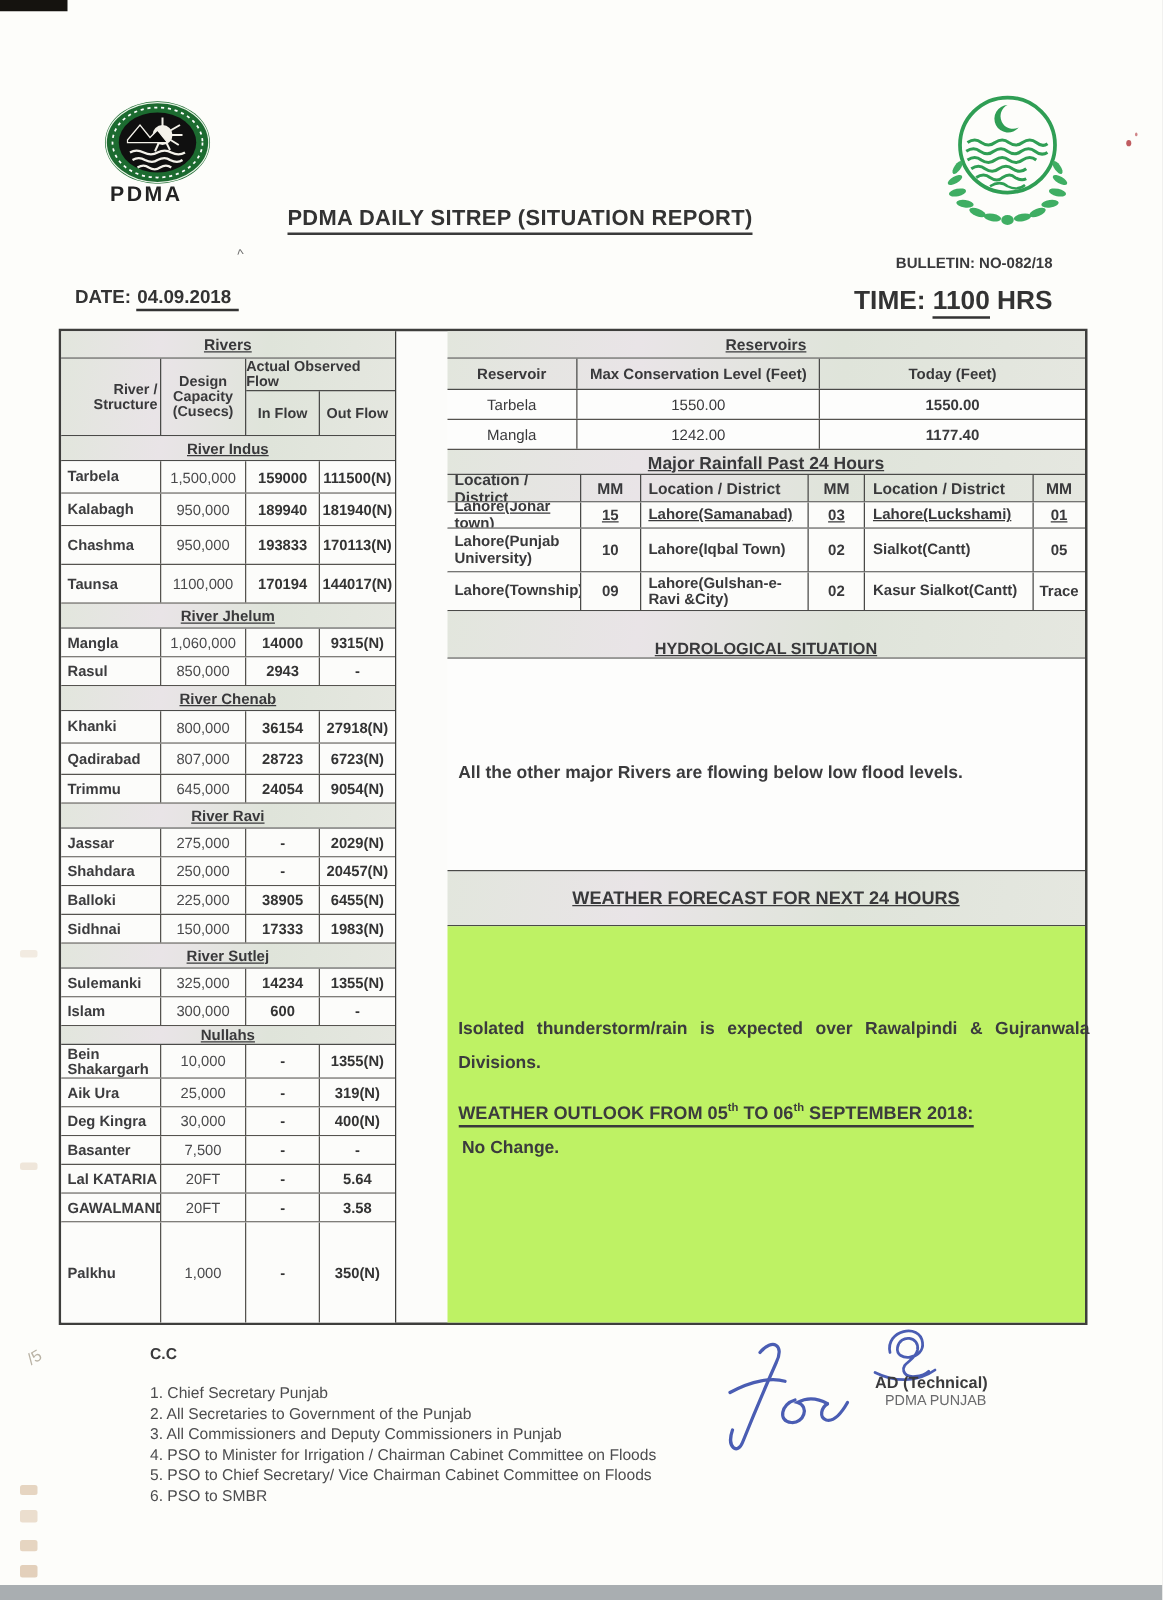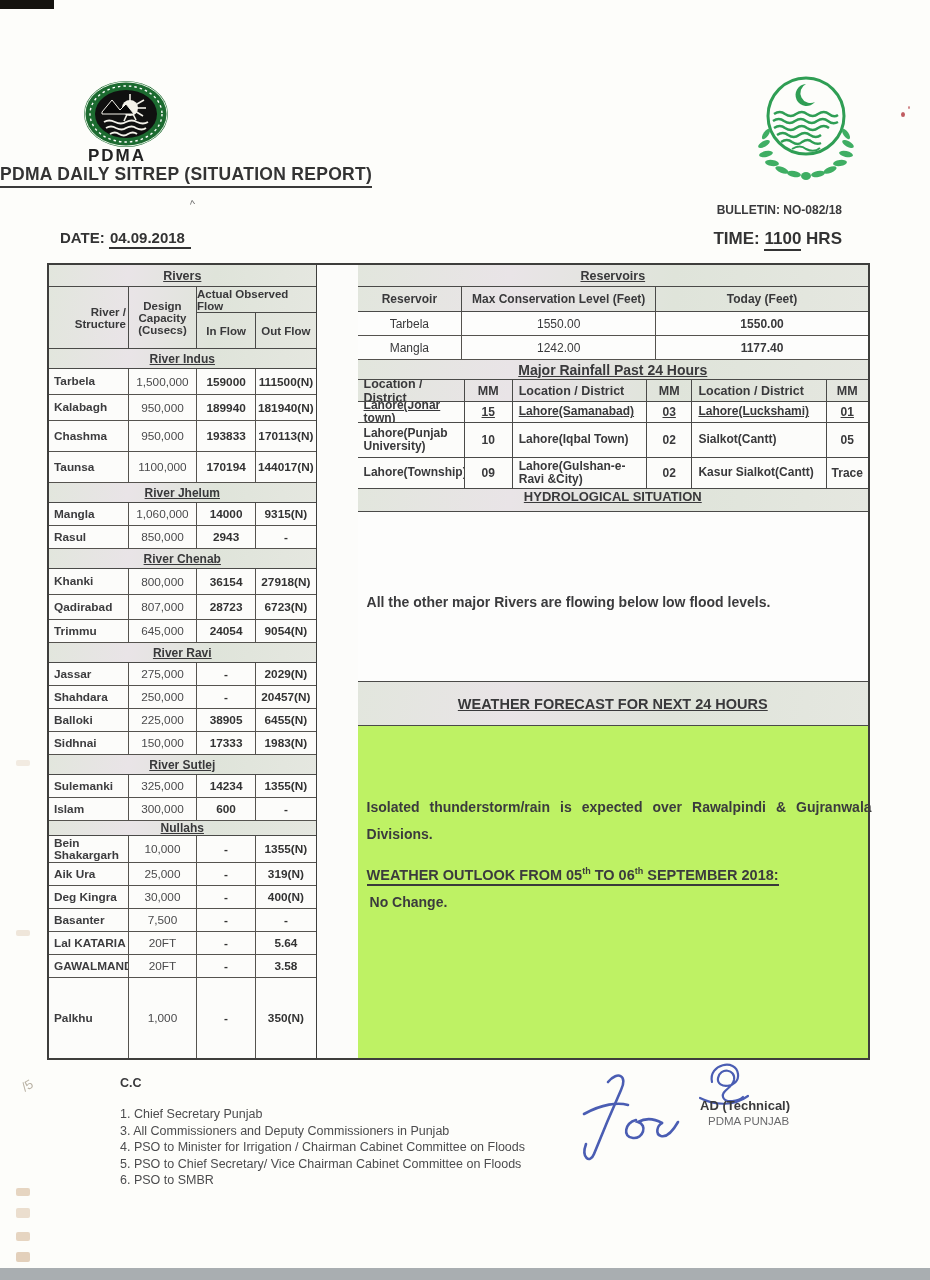--- a/index.html
+++ b/index.html
@@ -10,26 +10,26 @@
   .mark-topleft{position:absolute;left:0;top:0;width:54px;height:9px;background:#15130f;}
   .strip-bottom{position:absolute;left:0;bottom:0;width:930px;height:12px;background:#a9aeb1;}
   .binding{position:absolute;left:16px;width:14px;background:#c9a37c;opacity:.45;border-radius:2px;}
   .speck{position:absolute;border-radius:50%;}
   .caret-mark{position:absolute;left:190px;top:198px;color:#6b6b6b;font-size:11px;transform:rotate(-8deg);}
   .pencil-mark{position:absolute;left:22px;top:1078px;color:#b9b2a4;font-size:13px;transform:rotate(-30deg);}
   
   .logo-left{position:absolute;left:80px;top:78px;width:96px;height:96px;}
   .logo-caption{position:absolute;left:88px;top:146px;font-size:17px;font-weight:bold;color:#222;letter-spacing:2px;}
   .crest-right{position:absolute;left:752px;top:72px;width:108px;height:110px;}
-  .doc-title{position:absolute;left:0;top:164px;width:832px;text-align:left;}
+  .doc-title{position:absolute;left:0;top:164px;width:832px;text-align:center;}
   .doc-title span{font-size:17.5px;font-weight:bold;color:#333;border-bottom:2px solid #3a3a3a;padding-bottom:2px;letter-spacing:.3px;}
   .bulletin{position:absolute;right:88px;top:203px;font-size:12px;font-weight:bold;color:#3a3a3c;}
   .date-line{position:absolute;left:60px;top:229px;font-size:15px;font-weight:bold;color:#333;}
   .date-line .u{border-bottom:2px solid #333;padding:0 6px 1px 1px;}
-  .time-line{position:absolute;right:88px;top:229px;font-size:17px;font-weight:bold;color:#333;}
+  .time-line{position:absolute;right:88px;top:229px;font-size:21px;font-weight:bold;color:#333;}
   .time-line .u{border-bottom:2px solid #333;padding-bottom:1px;}
   
   .doc-table{position:absolute;left:47px;top:263px;width:823px;height:797px;
              border:2px solid #3e3e3c;display:flex;background:#fcfcfa;}
   .band{background:linear-gradient(100deg,#e2e6dd 0%,#e9e4e7 30%,#dfe4da 62%,#e5e7e0 100%);}
   .u-bold{font-weight:bold;text-decoration:underline;}
   
   .left-col{width:283px;height:100%;border-right:1.5px solid #3e3e3c;display:flex;flex-direction:column;}
   .l-band{height:22px;display:flex;align-items:center;justify-content:center;font-size:12.5px;border-bottom:1px solid #4a4a48;}
   .l-colhead{height:62px;display:flex;border-bottom:1px solid #4a4a48;font-size:11.5px;font-weight:bold;}
@@ -65,21 +65,21 @@
   .rain-hdr>div,.rain-row>div{border-right:1px solid #4a4a48;display:flex;align-items:center;overflow:hidden;}
   .rain-hdr>div:last-child,.rain-row>div:last-child{border-right:none;}
   .rain-hdr .loc{padding-left:6px;}
   .rain-hdr .mm{justify-content:center;}
   .rain-row{font-size:12px;font-weight:600;background:#fcfcfa;}
   .rain-row .loc{padding-left:6px;line-height:1.1;}
   .rain-row .mm{justify-content:center;}
   .rain-r1{height:21px;text-decoration:underline;}
   .rain-r2{height:35px;}
   .rain-r3{height:31px;}
-  .hydro-band{height:23px;display:flex;align-items:flex-start;justify-content:center;font-size:13px;border-bottom:1px solid #4a4a48;}
+  .hydro-band{height:38px;display:flex;align-items:flex-end;justify-content:center;font-size:13px;border-bottom:1px solid #4a4a48;}
   .hydro-box{height:170px;background:#fdfdfc;border-bottom:1px solid #4a4a48;position:relative;}
   .hydro-text{position:absolute;left:9px;top:82px;font-size:14px;font-weight:bold;color:#3b3b3d;}
   .weather-band{height:44px;display:flex;align-items:center;justify-content:center;font-size:14.5px;border-bottom:1px solid #4a4a48;}
   .weather-box{flex:1;background:#bef264;position:relative;font-weight:bold;color:#3b3b3d;}
   .forecast-text{position:absolute;left:9px;top:68px;width:505px;font-size:14px;text-align:justify;line-height:1.9;word-spacing:5px;}
   .outlook-line{position:absolute;left:9px;top:140px;font-size:14.5px;}
   .outlook-line .ul{border-bottom:2px solid #3a3a3a;padding-bottom:1px;}
   .outlook-line sup{font-size:9px;}
   .nochange{position:absolute;left:12px;top:168px;font-size:14px;}
   
@@ -422,20 +422,21 @@
         </div>
         <div class="nochange">No Change.</div>
       </div>
     </div>
   </div>
 
   <div class="cc-block">
     <div class="cc-label">C.C</div>
     <div id="cc-items">
         <div class="item">1. Chief Secretary Punjab</div>
+        <div class="item">2. All Secretaries to Government of the Punjab</div>
         <div class="item">3. All Commissioners and Deputy Commissioners in Punjab</div>
         <div class="item">4. PSO to Minister for Irrigation / Chairman Cabinet Committee on Floods</div>
         <div class="item">5. PSO to Chief Secretary/ Vice Chairman Cabinet Committee on Floods</div>
         <div class="item">6. PSO to SMBR</div>
       </div>
   </div>
 
   <svg class="sig-for" width="104" height="100" viewBox="0 0 104 100">
     <g stroke="#4a5db3" stroke-width="2.6" fill="none" stroke-linecap="round">
       <path d="M30 14 C 40 2, 50 8, 43 22 C 35 40, 24 66, 16 86 C 12 96, 3 90, 8 76"></path>

